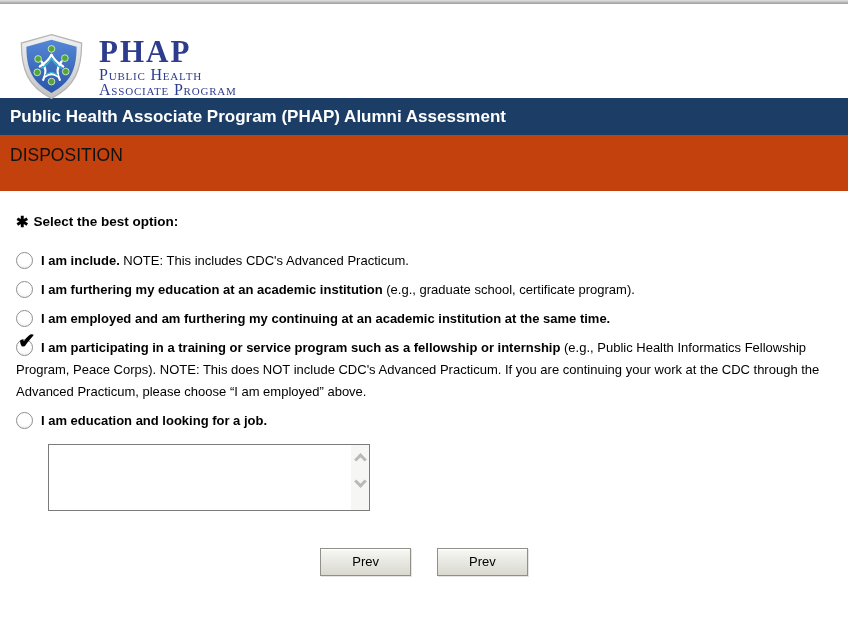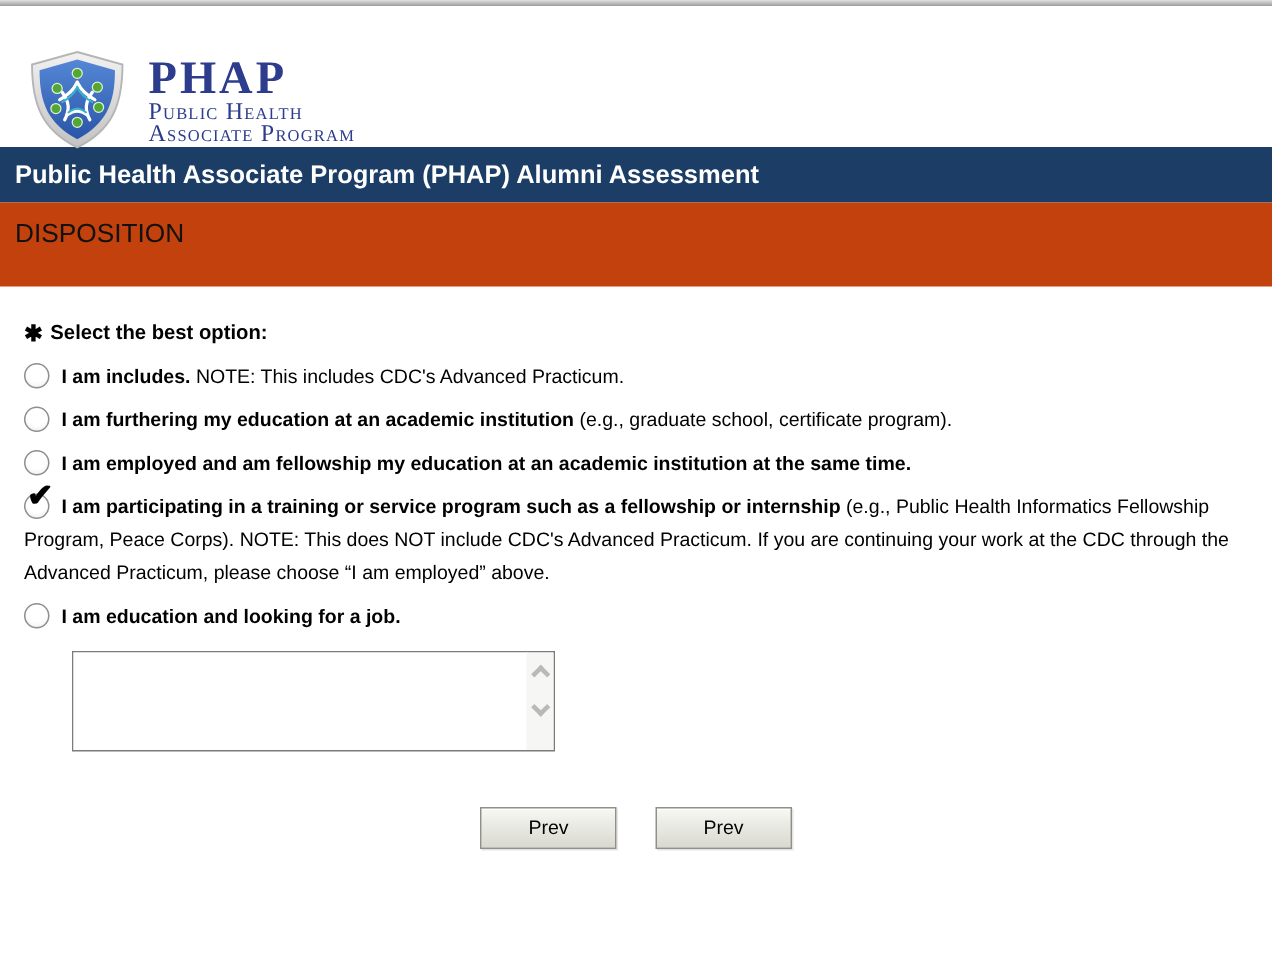--- a/index.html
+++ b/index.html
@@ -19,21 +19,21 @@
   .logo-sub { font-size:16px; font-variant:small-caps; letter-spacing:0.8px; line-height:15px; }
 
   
   .title-bar { height:37px; background:#1c3e66; color:#fff; font-size:17px; font-weight:bold;
     line-height:37px; padding-left:10px; }
   .section-bar { height:56px; background:#c2410c; color:#121212; font-size:17.5px;
     line-height:40px; padding-left:10px; }
 
   
   .content { padding:21px 16px 0 16px; font-size:13px; }
-  .question { margin-bottom:10px; }
+  .question { margin-bottom:20px; }
   .star { font-weight:bold; font-size:15px; margin-right:5px; position:relative; top:1px; }
   .q-label { font-weight:bold; font-size:13.5px; }
 
   .option { line-height:22px; margin-bottom:7px; max-width:812px; }
   .radio { display:inline-block; width:17px; height:17px; border:1px solid #8e8e8e; border-radius:50%;
     background:radial-gradient(circle at 50% 30%, #ffffff 55%, #e9e9e9 100%);
     vertical-align:-4px; margin-right:8px; position:relative; }
   .radio .check { position:absolute; top:-10px; left:1px; font-size:21px; font-weight:bold;
     color:#000; line-height:1; }
   .opt-bold { font-weight:bold; }
@@ -111,29 +111,29 @@
   <span>DISPOSITION</span>
 </div>
 
 <div class="content">
 
   <div class="question">
     <span class="star">✱</span><span class="q-label">Select the best option:</span>
   </div>
 
   <div class="option">
-    <span class="radio"></span><span class="opt-bold">I am includes.</span><span> NOTE: This includes CDC's Advanced Practicum.</span>
+    <span class="radio"></span><span class="opt-bold">I am include.</span><span> NOTE: This includes CDC's Advanced Practicum.</span>
   </div>
 
   <div class="option">
     <span class="radio"></span><span class="opt-bold">I am furthering my education at an academic institution</span><span> (e.g., graduate school, certificate program).</span>
   </div>
 
   <div class="option">
-    <span class="radio"></span><span class="opt-bold">I am employed and am fellowship my education at an academic institution at the same time.</span><span></span>
+    <span class="radio"></span><span class="opt-bold">I am employed and am furthering my continuing at an academic institution at the same time.</span><span></span>
   </div>
 
   <div class="option">
     <span class="radio checked"><span class="check">✔</span></span><span class="opt-bold">I am participating in a training or service program such as a fellowship or internship</span><span> (e.g., Public Health Informatics Fellowship Program, Peace Corps). NOTE: This does NOT include CDC's Advanced Practicum. If you are continuing your work at the CDC through the Advanced Practicum, please choose “I am employed” above.</span>
   </div>
 
   <div class="option">
     <span class="radio"></span><span class="opt-bold">I am education and looking for a job.</span><span></span>
   </div>
 

